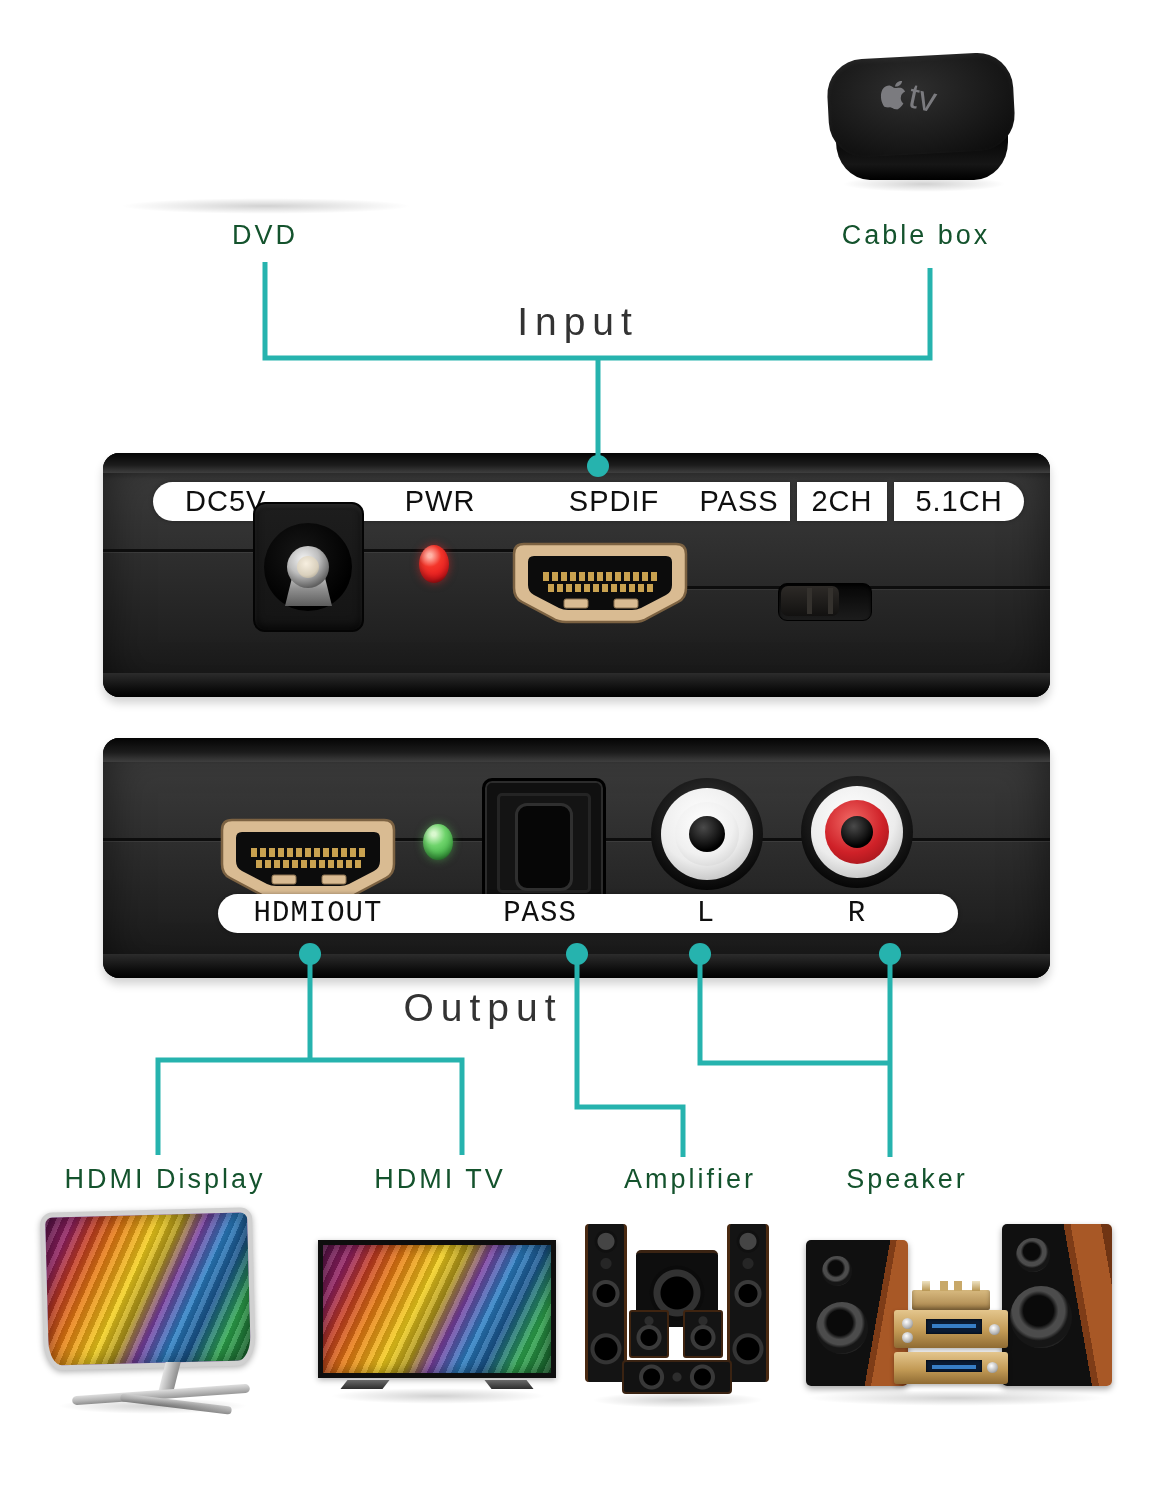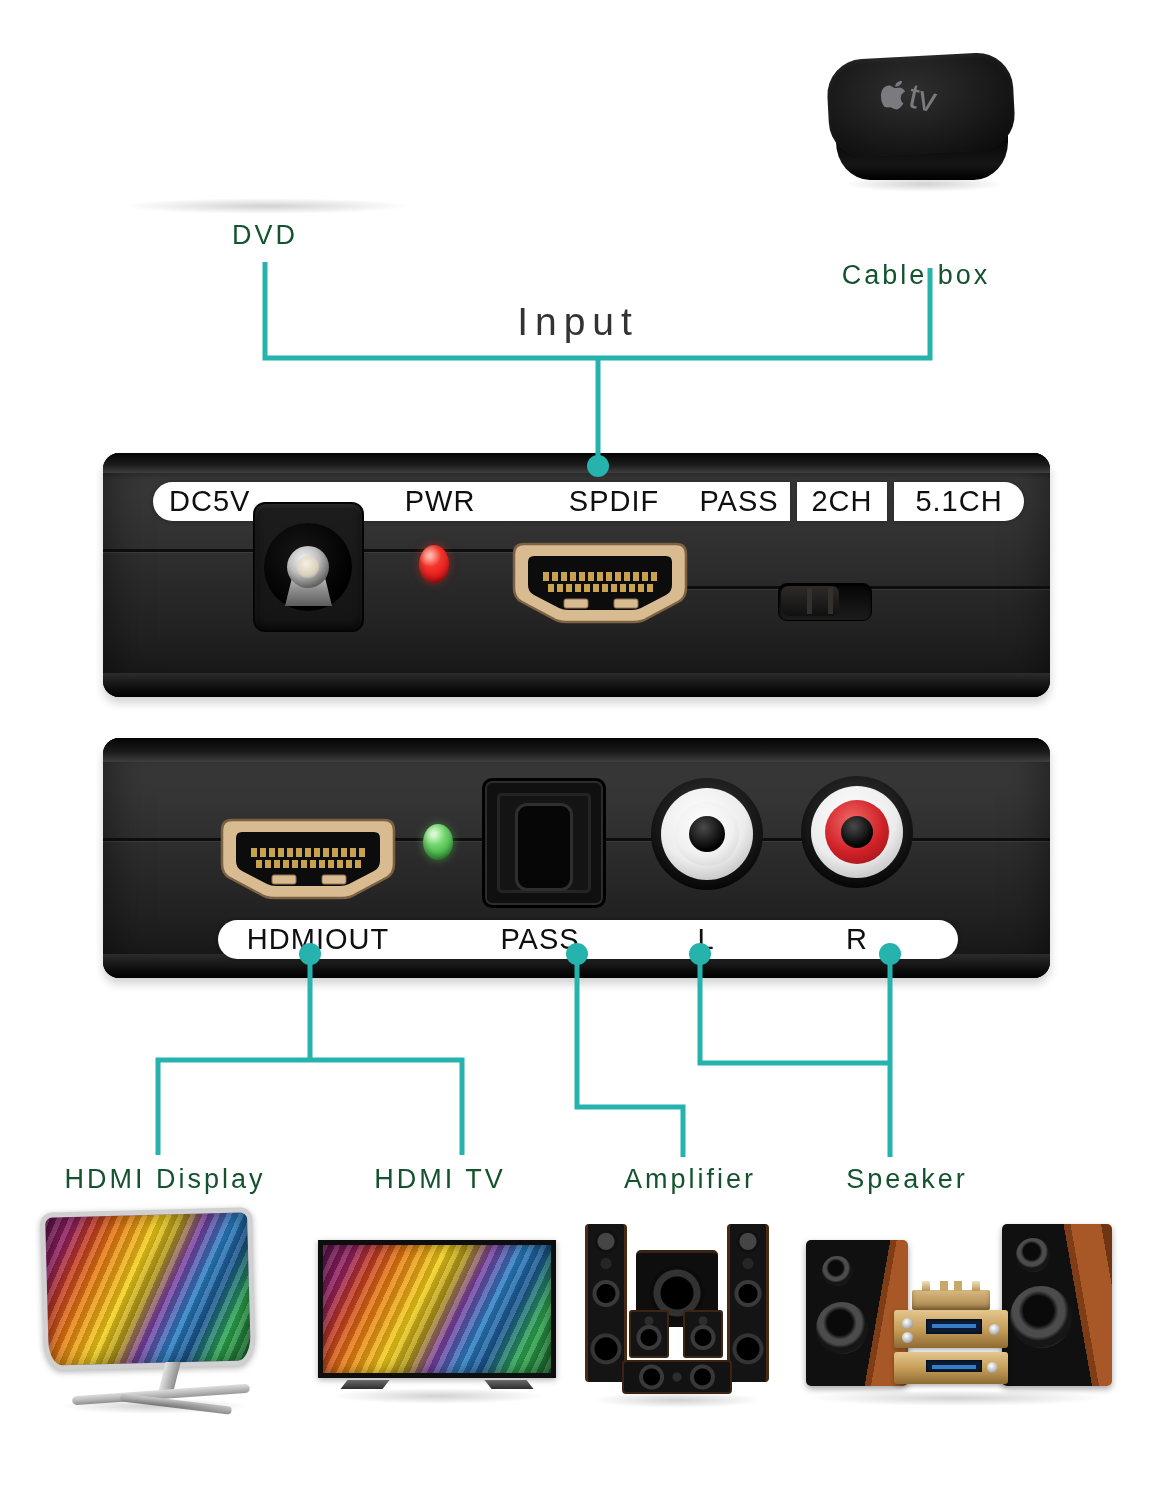--- a/index.html
+++ b/index.html
@@ -201,34 +201,35 @@
     <div class="atv-top">
       <div class="atv-logo">
         <svg width="27" height="33" viewBox="0 0 36 44">
           <path fill="#7b7b7f" d="M24.7 11.4c-1.4 1.7-3.7 3-5.9 2.8-.3-2.2.8-4.6 2.1-6.1 1.4-1.7 3.9-2.9 5.8-3 .2 2.3-.7 4.6-2 6.3zm2 3.1c-3.3-.2-6.1 1.9-7.7 1.9-1.6 0-4-1.8-6.5-1.8-3.3.1-6.4 2-8.1 4.9-3.5 6-.9 14.9 2.4 19.8 1.7 2.4 3.6 5.1 6.2 5 2.5-.1 3.4-1.6 6.4-1.6s3.8 1.6 6.5 1.5c2.7 0 4.4-2.4 6-4.8 1.9-2.8 2.7-5.5 2.7-5.6-.1 0-5.2-2-5.2-7.9 0-4.9 4-7.3 4.2-7.4-2.3-3.4-5.9-3.9-6.9-4z"></path>
         </svg>
         <span>tv</span>
       </div>
     </div>
   </div>
   <div class="floor-shadow" style="left:842px;top:176px;width:164px;"></div>
-  <div class="diagram-label" style="left:916px;top:220px;margin-top:40px;">Cable box</div>
+  <div class="diagram-label" style="left:916px;top:220px;">Cable box</div>
 
   <div class="section-title" style="left:578px;top:300px;">Input</div>
+  <div class="section-title" style="left:483px;top:986px;">Output</div>
 
   <div class="devbox" style="top:453px;">
     <div class="box-top"></div>
     <div class="box-bottom"></div>
     <div class="seam" style="left:0;top:96px;width:152px;"></div>
     <div class="seam" style="left:255px;top:96px;width:260px;"></div>
     <div class="seam-v" style="left:513px;top:96px;height:40px;"></div>
     <div class="seam" style="left:513px;top:133px;width:434px;"></div>
 
     <div class="strip r-left" style="left:50px;top:29px;width:637px;">
-      <span class="strip-text" style="left:16px;text-align:right;">DC5V</span>
+      <span class="strip-text" style="left:32px;text-align:right;">DC5V</span>
       <span class="strip-text ctr" style="left:287px;">PWR</span>
       <span class="strip-text ctr" style="left:461px;">SPDIF</span>
       <span class="strip-text ctr" style="left:586px;">PASS</span>
     </div>
     <div class="strip" style="left:694px;top:29px;width:90px;text-align:left;">
       <span class="strip-text ctr" style="left:45px;">2CH</span>
     </div>
     <div class="strip r-right" style="left:791px;top:29px;width:130px;">
       <span class="strip-text ctr" style="left:65px;">5.1CH</span>
     </div>
@@ -332,21 +333,21 @@
       <div class="rca-body rca-body-white"></div>
       <div class="rca-hole"></div>
     </div>
     <div class="rca" style="left:698px;top:38px;">
       <div class="rca-outer"></div>
       <div class="rca-ring"></div>
       <div class="rca-body rca-body-red"></div>
       <div class="rca-hole small"></div>
     </div>
 
-    <div class="strip r-both" style="left:115px;top:182px;width:740px;">
+    <div class="strip r-both" style="left:115px;top:156px;width:740px;font-family:Liberation Mono, monospace;">
       <span class="strip-text ctr" style="left:100px;">HDMIOUT</span>
       <span class="strip-text ctr" style="left:322px;">PASS</span>
       <span class="strip-text ctr" style="left:488px;">L</span>
       <span class="strip-text ctr" style="left:639px;">R</span>
     </div>
   </div>
 
   <div class="diagram-label" style="left:165px;top:1164px;">HDMI Display</div>
   <div class="diagram-label" style="left:440px;top:1164px;">HDMI TV</div>
   <div class="diagram-label" style="left:690px;top:1164px;">Amplifier</div>

